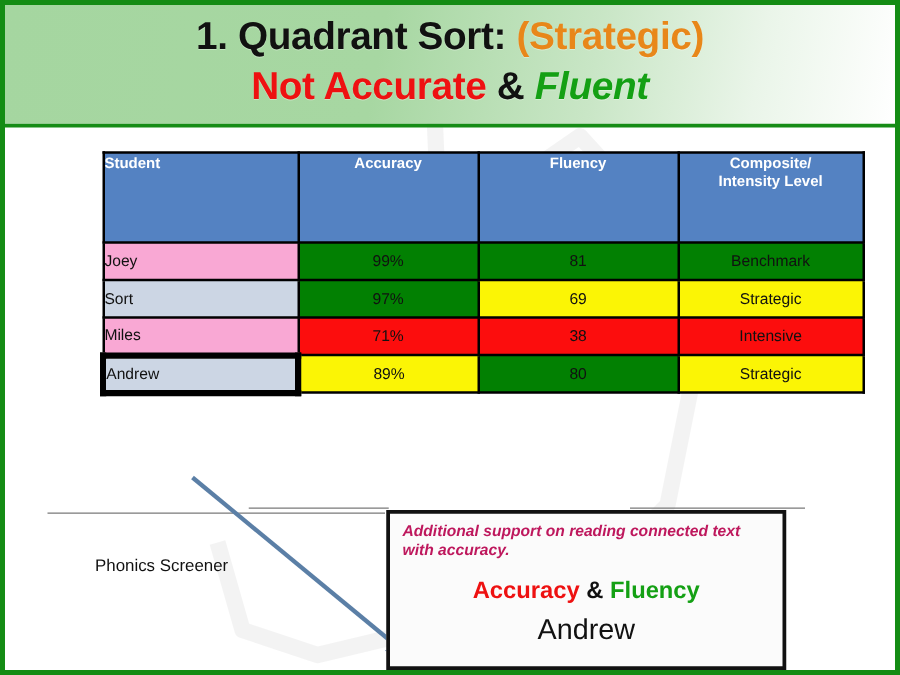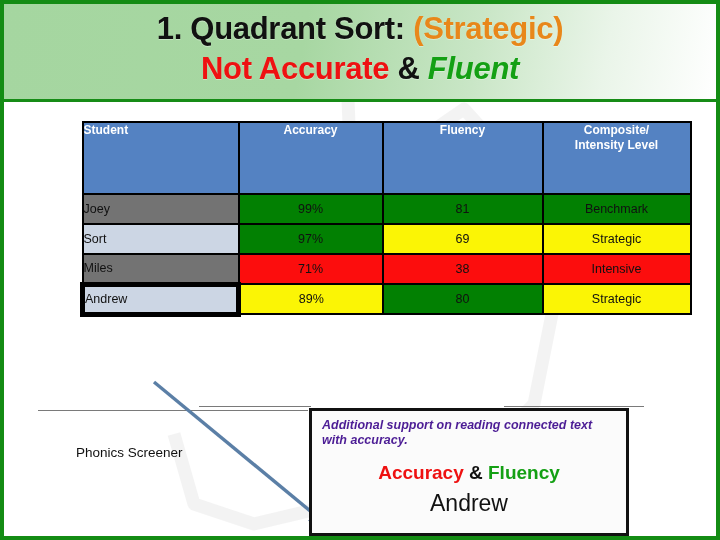--- a/index.html
+++ b/index.html
@@ -86,21 +86,21 @@
     color: #111111;
     padding-left: 8px;
     text-align: left;
   }
   td.val-cell {
     font-size: 12.5px;
     color: #111111;
     text-align: center;
   }
   .shade-a { background: #ccd6e4; }
-  .shade-b { background: #737373; }
+  .shade-b { background: #f9a8d4; }
   .bg-red    { background: #fc0d0d; }
   .bg-green  { background: #028002; }
   .bg-yellow { background: #fbf505; }
 
   
   td.highlight-cell {
     border: 5px solid #000000 !important;
     position: relative;
   }
   tr.last-row td.plain-cell { border-color: #ffffff; }
@@ -130,21 +130,21 @@
     background: #fbfbfb;
     border: 3px solid #111111;
     box-sizing: border-box;
     padding: 7px 10px 0 10px;
     overflow: hidden;
   }
   #callout-note {
     font-size: 12.5px;
     font-style: italic;
     font-weight: bold;
-    color: #4c1d95;
+    color: #be185d;
     line-height: 1.22;
     text-align: left;
   }
   #callout-heading {
     margin-top: 13px;
     text-align: center;
     font-size: 19px;
     font-weight: bold;
     white-space: nowrap;
   }

